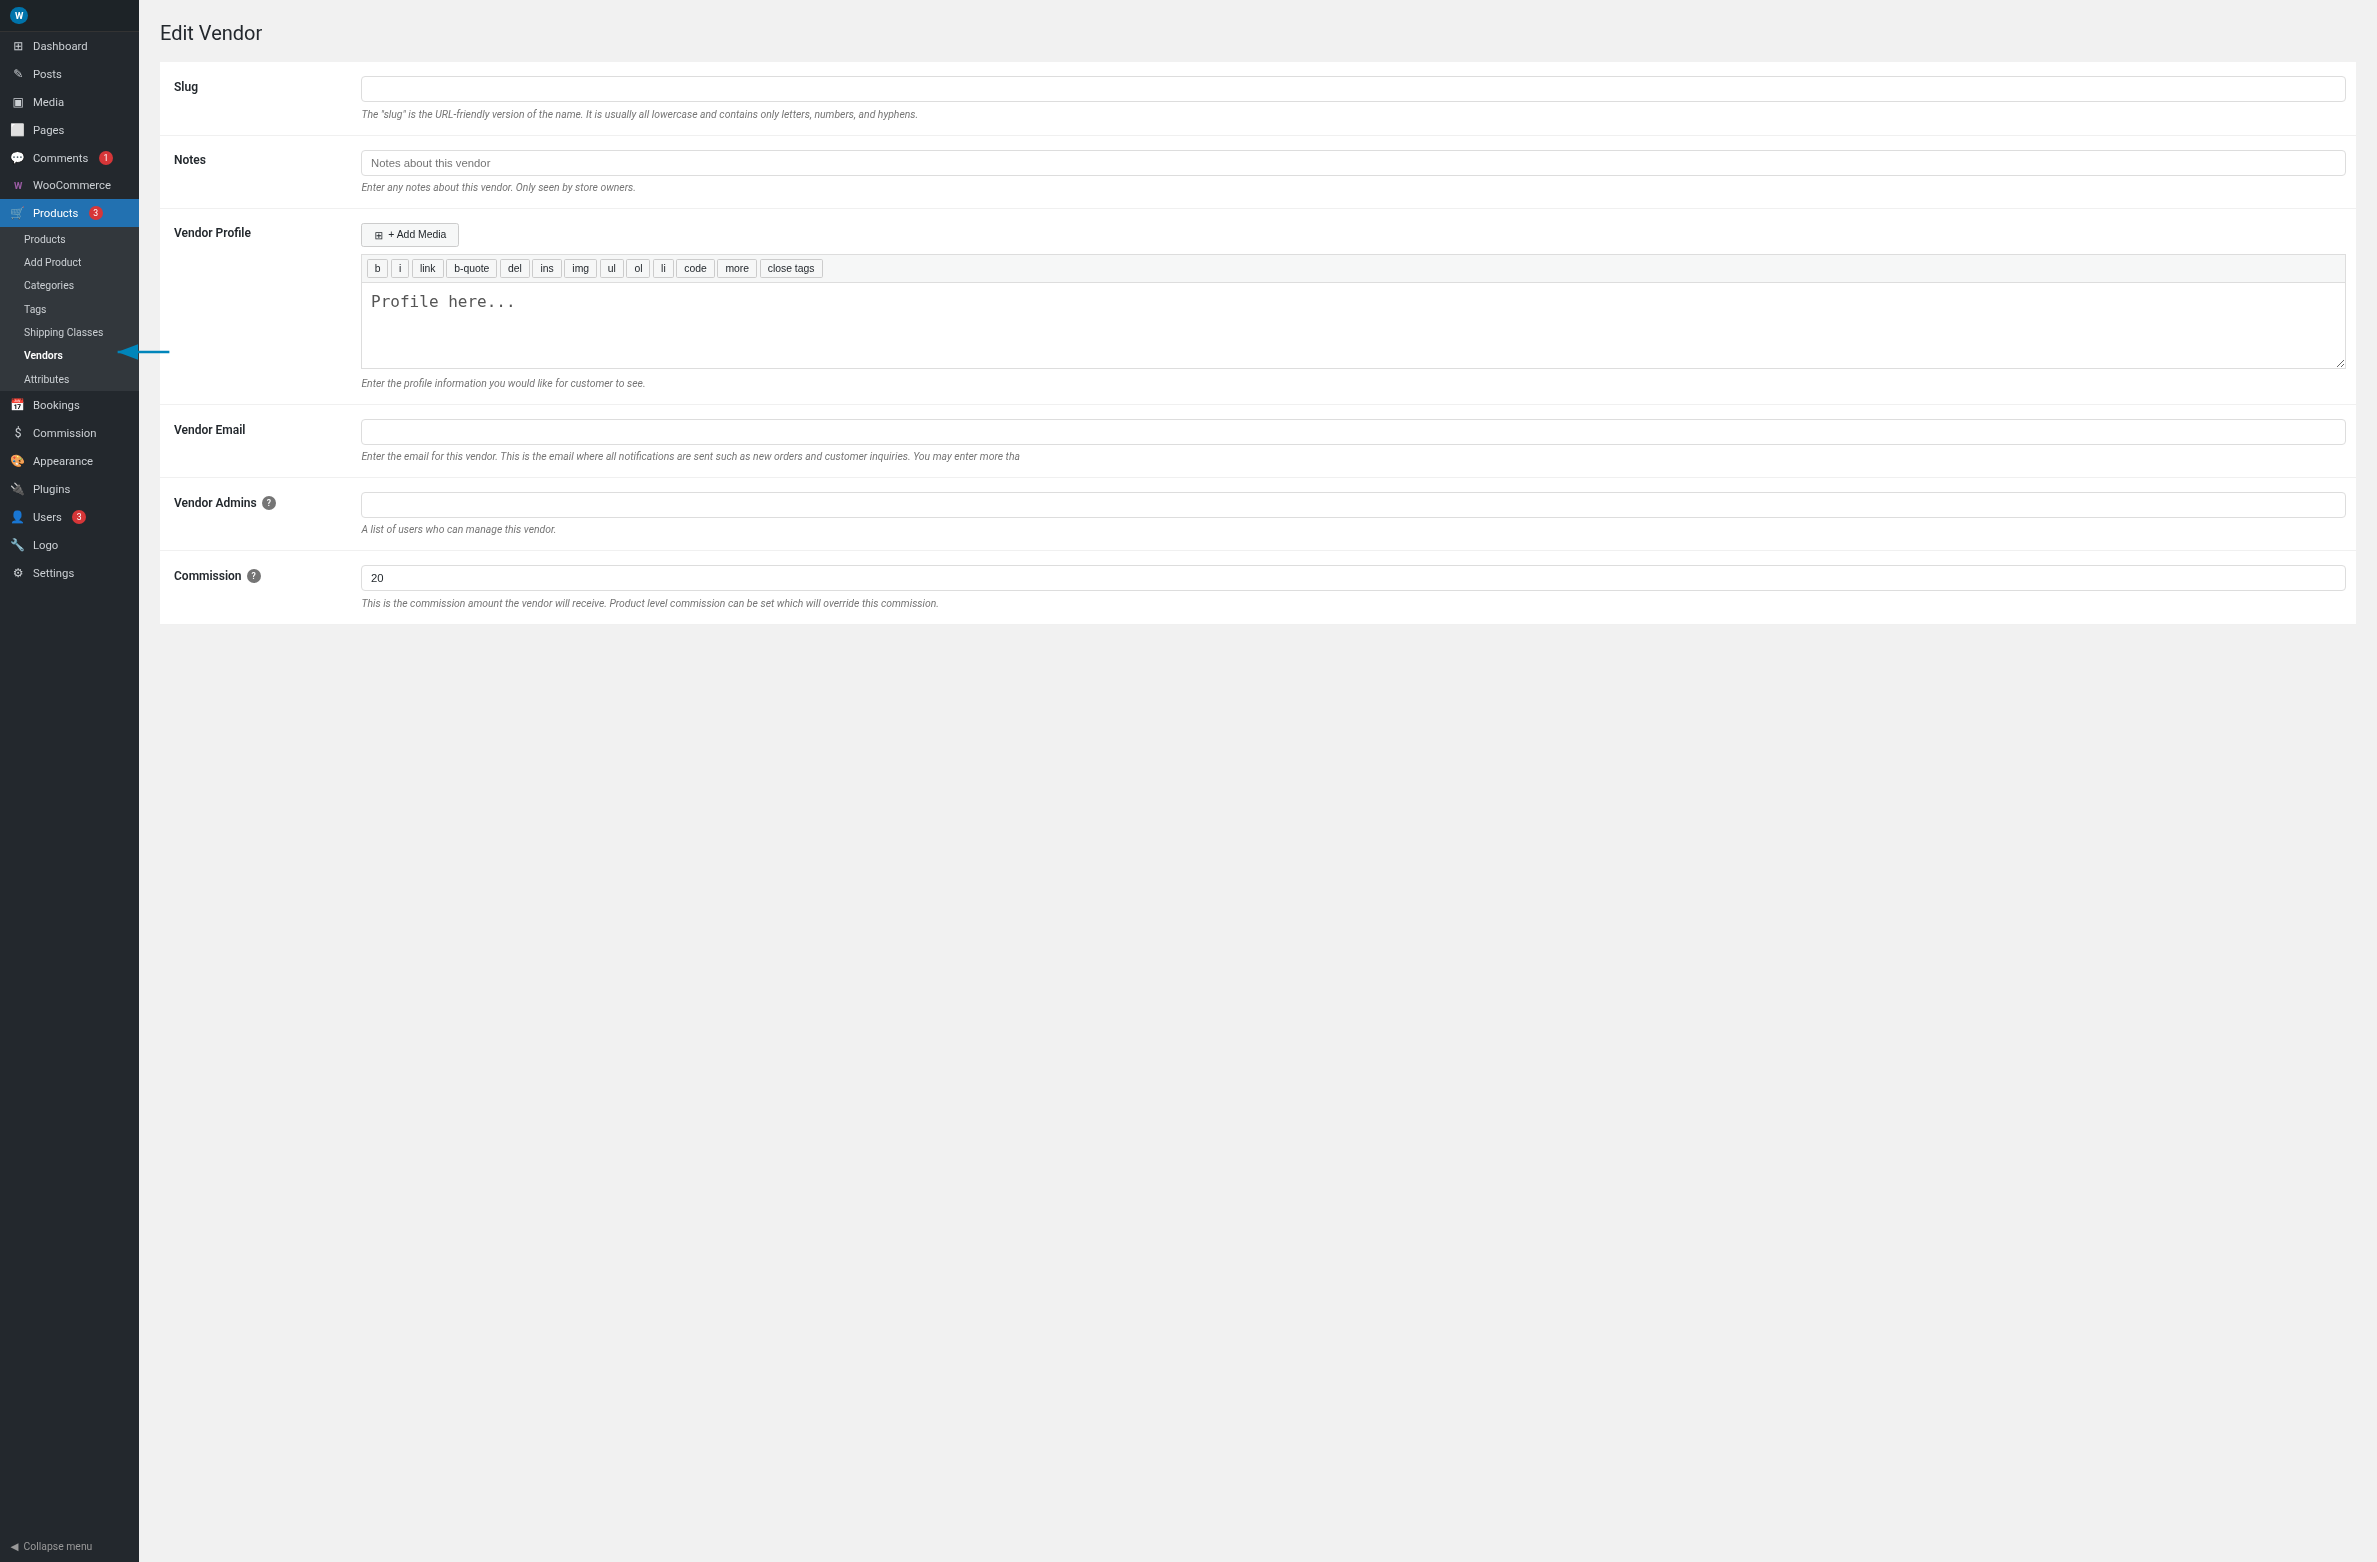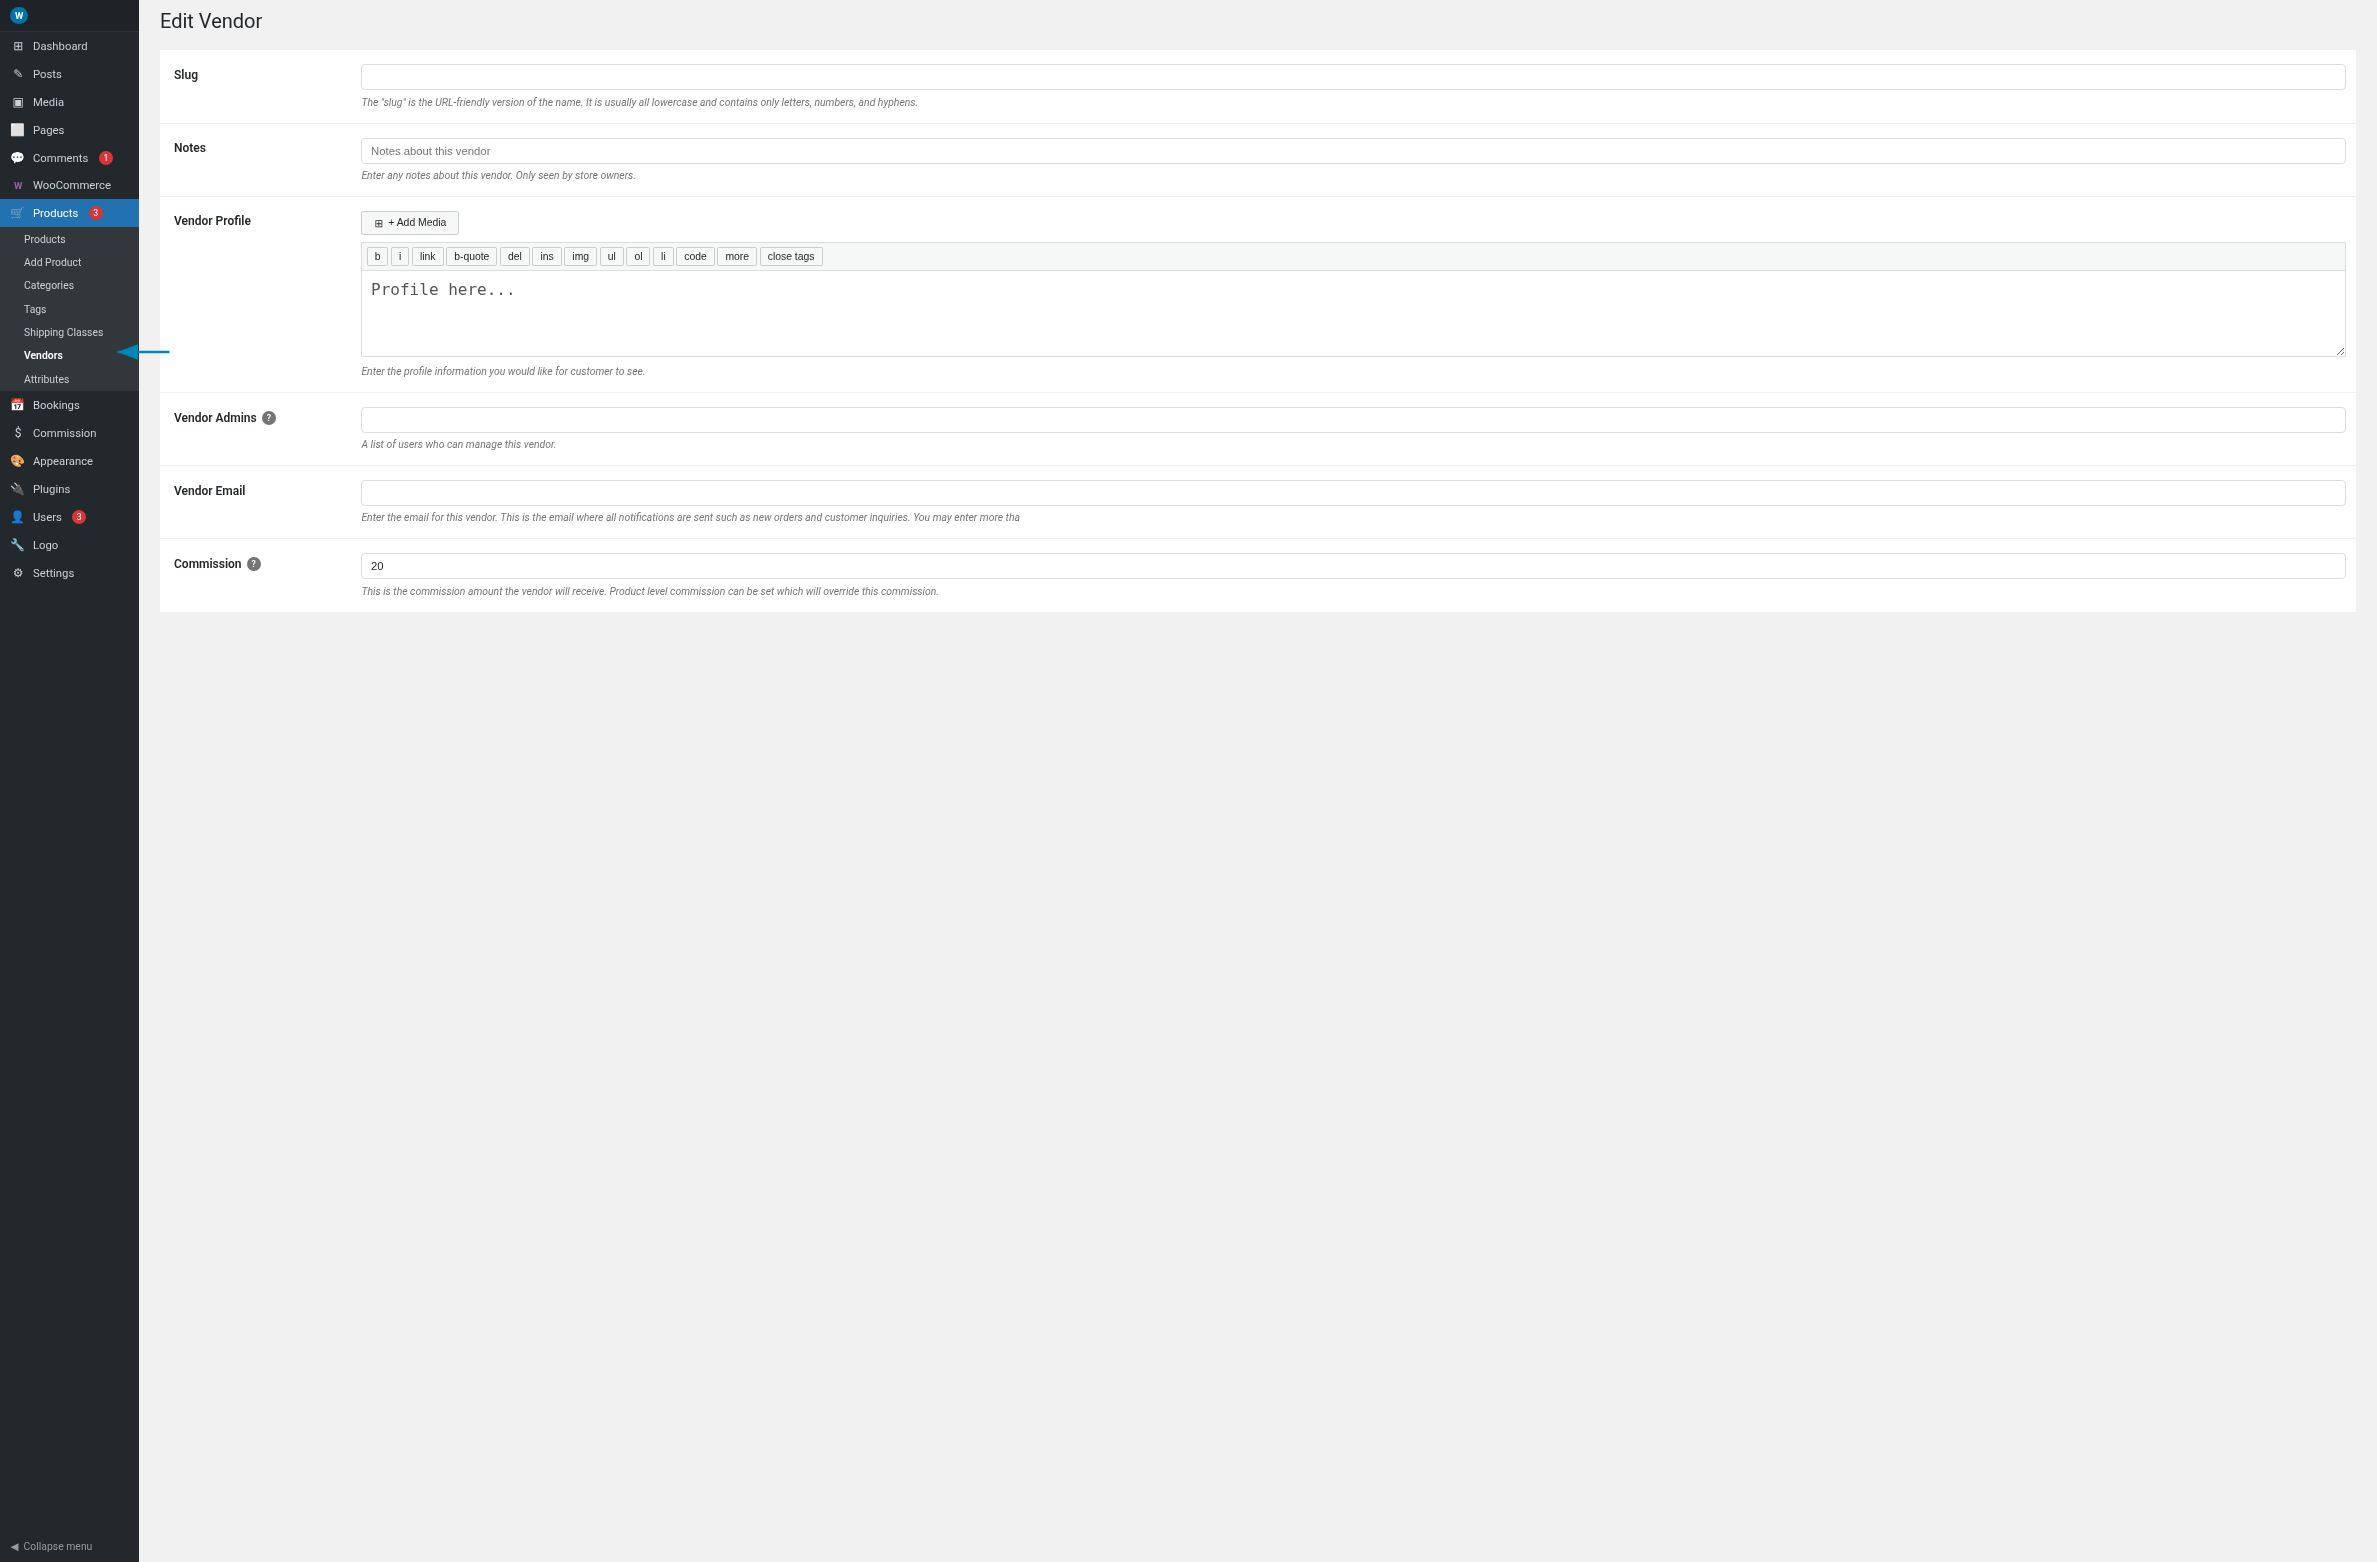--- a/index.html
+++ b/index.html
@@ -75,21 +75,21 @@
       display: flex;
       align-items: center;
       gap: 5.2px;
     }
 
     
     #main {
       flex: 1;
       overflow-y: auto;
       background: #f1f1f1;
-      padding: 9px 21px;
+      padding: 21px 21px;
     }
     h1.page-title {
       font-size: 20px;
       font-weight: 400;
       color: #23282d;
       margin-bottom: 17.4px;
     }
     .form-table {
       width: 100%;
       background: #fff;
@@ -341,41 +341,41 @@
               <button class="toolbar-btn">code</button>
               <button class="toolbar-btn">more</button>
               <button class="toolbar-btn">close tags</button>
             </div>
         <textarea class="editor-area" style="">Profile here...</textarea>
         <p class="field-hint">Enter the profile information you would like for customer to see.</p>
       </td>
     </tr>
 
     <tr>
+      <th>Vendor Email</th>
+      <td>
+        <input type="email" class="form-input" style="">
+        <p class="field-hint">Enter the email for this vendor. This is the email where all notifications are sent such as new orders and customer inquiries. You may enter more tha</p>
+      </td>
+    </tr>
+
+    <tr>
       <th>
         <div class="th-with-help">
           <span>Vendor Admins</span>
           <span class="help-icon">?</span>
         </div>
       </th>
       <td>
         <input type="text" class="form-input" style="">
         <p class="field-hint">A list of users who can manage this vendor.</p>
       </td>
     </tr>
 
     <tr>
-      <th>Vendor Email</th>
-      <td>
-        <input type="email" class="form-input" style="">
-        <p class="field-hint">Enter the email for this vendor. This is the email where all notifications are sent such as new orders and customer inquiries. You may enter more tha</p>
-      </td>
-    </tr>
-
-    <tr>
       <th>
         <div class="th-with-help">
           <span>Commission</span>
           <span class="help-icon">?</span>
         </div>
       </th>
       <td>
         <input type="text" class="form-input" value="20" style="">
         <p class="field-hint">This is the commission amount the vendor will receive. Product level commission can be set which will override this commission.</p>
       </td>

